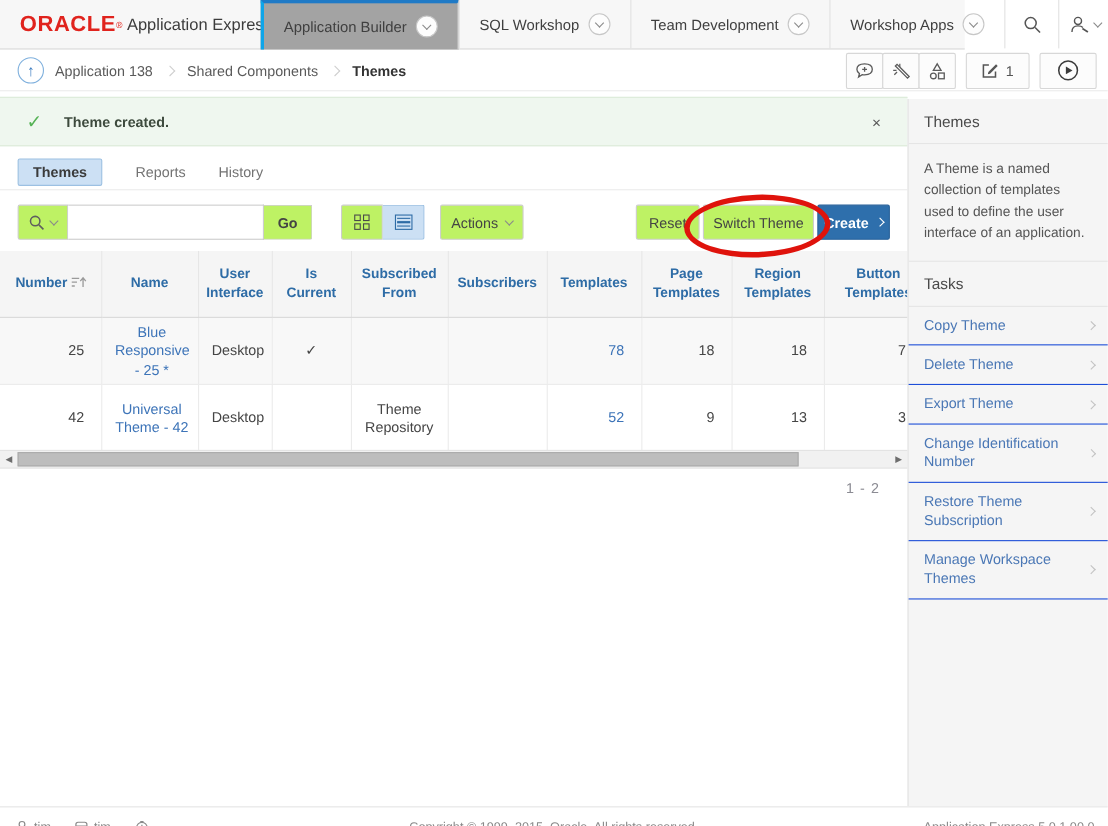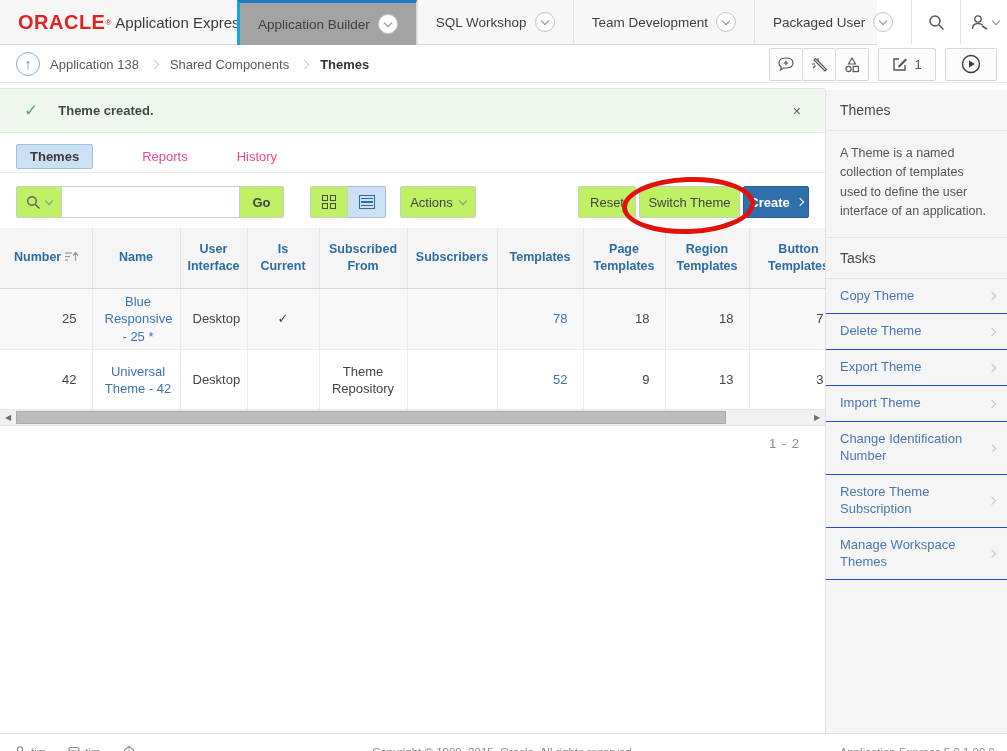--- a/index.html
+++ b/index.html
@@ -49,21 +49,21 @@
     border-top:1px solid #dcead9; border-bottom:1px solid #dcead9; display:flex; align-items:center; padding:0 24px; }
   #success .check { color:#54b254; font-size:17px; font-weight:bold; margin-right:20px; }
   #success .msg { font-weight:bold; color:#3d4a3d; font-size:13px; }
   #success .close { margin-left:auto; color:#5a5a5a; font-size:14px; cursor:pointer; }
 
   
   #sub-tabs { position:absolute; top:140px; left:0; width:825px; height:33px; display:flex;
     align-items:center; padding:0 16px; gap:30px; border-bottom:1px solid #ececec; background:#fff; }
   .pill-tab { padding:4px 13px; border:1px solid #9cc0e2; background:#cce0f4; border-radius:2px;
     font-weight:bold; color:#3a3a3a; cursor:pointer; }
-  .link-tab { color:#ec4899; cursor:pointer;margin-left:19px; }
+  .link-tab { color:#737373; cursor:pointer; }
 
   
   #toolbar { position:absolute; top:180px; left:0; width:825px; height:44px; background:#fff;
     display:flex; align-items:center; padding:0 16px; }
   .tb-btn { height:32px; border:1px solid #cdcdcd; background:#bef264; display:flex; align-items:center;
     justify-content:center; cursor:pointer; color:#444; }
   #search-btn { width:46px; border-radius:2px 0 0 2px; gap:5px; }
   #search-input { width:178px; height:32px; border:1px solid #cdcdcd; border-left:none; padding:0 8px;
     font-family:inherit; font-size:13px; color:#333; outline:none; }
   #go-btn { width:44px; border-left:none; border-radius:0 2px 2px 0; font-weight:bold; }
@@ -156,21 +156,21 @@
         <i class="chev-down"></i>
       </span>
   </div>
   <div class="top-tab">
     <span>Team Development</span>
     <span class="circle-chev">
         <i class="chev-down"></i>
       </span>
   </div>
   <div class="top-tab">
-    <span>Packaged User</span>
+    <span>Workshop Apps</span>
     <span class="circle-chev">
         <i class="chev-down"></i>
       </span>
   </div>
   <div id="top-icons">
     <div class="top-icon-cell">
       <svg width="17" height="17" viewBox="0 0 17 17">
           <circle cx="7" cy="7" r="5" fill="none" stroke="#555" stroke-width="1.4"></circle>
           <line x1="11" y1="11" x2="15.5" y2="15.5" stroke="#555" stroke-width="1.4"></line>
         </svg>
@@ -375,24 +375,20 @@
   </div>
   <div class="sb-task">
     <span class="lbl">Delete Theme</span>
       <i class="chev-right"></i>
   </div>
   <div class="sb-task">
     <span class="lbl">Export Theme</span>
       <i class="chev-right"></i>
   </div>
   <div class="sb-task">
-    <span class="lbl">Import Theme</span>
-      <i class="chev-right"></i>
-  </div>
-  <div class="sb-task">
     <span class="lbl">Change Identification Number</span>
       <i class="chev-right"></i>
   </div>
   <div class="sb-task">
     <span class="lbl">Restore Theme Subscription</span>
       <i class="chev-right"></i>
   </div>
   <div class="sb-task">
     <span class="lbl">Manage Workspace Themes</span>
       <i class="chev-right"></i>

